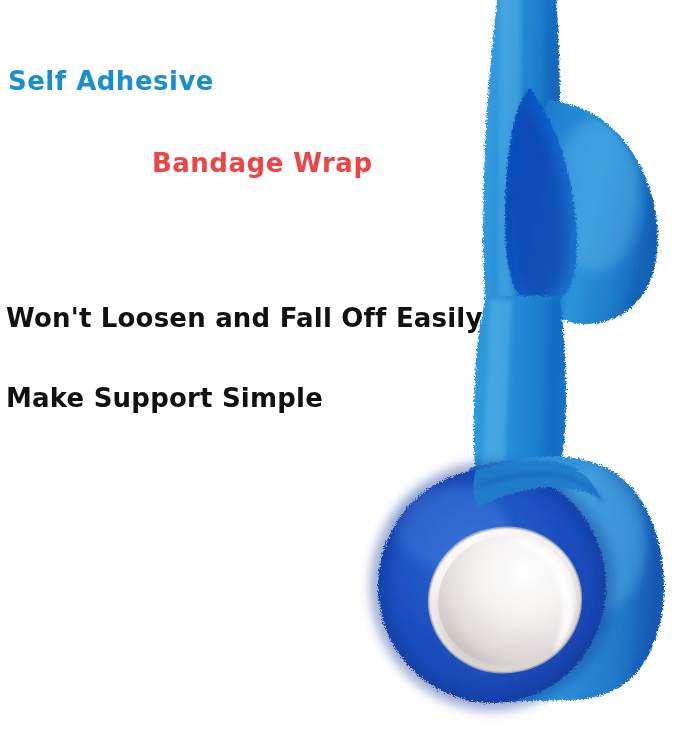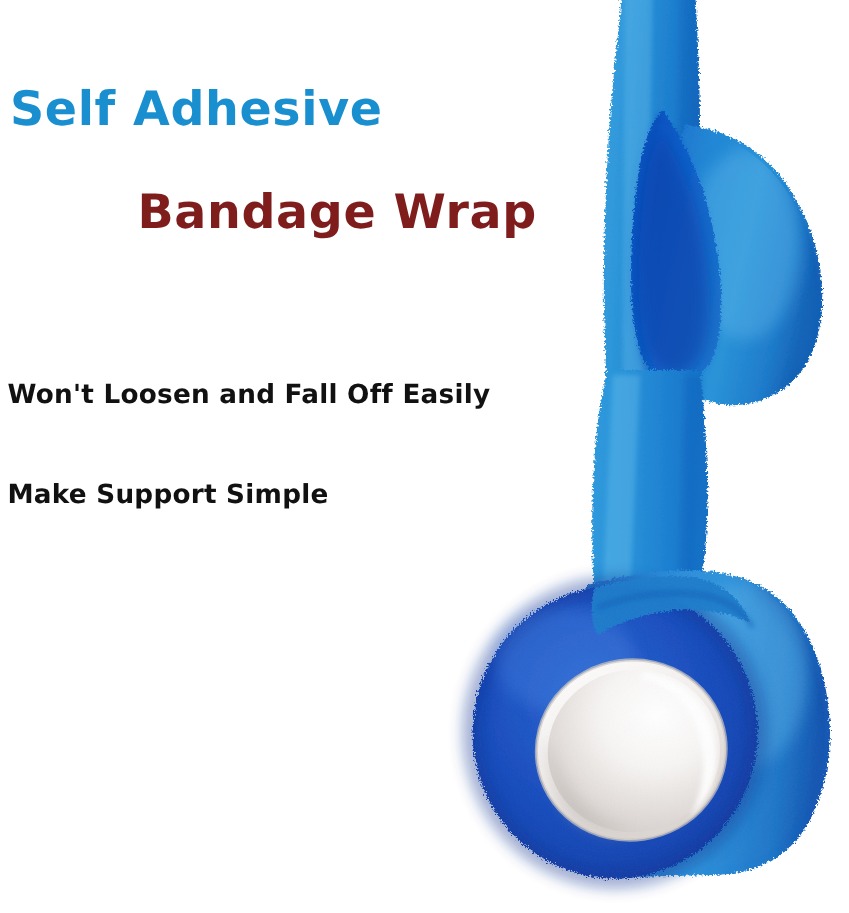--- a/index.html
+++ b/index.html
@@ -15,33 +15,33 @@
     background: #ffffff;
     overflow: hidden;
     font-family: "DejaVu Sans", sans-serif;
   }
 
   
   .headline {
     position: absolute;
     font-family: "DejaVu Sans", sans-serif;
     font-weight: bold;
-    font-size: 38px;
+    font-size: 26px;
     letter-spacing: 0.5px;
     white-space: nowrap;
     line-height: 1;
   }
   #headline-line-1 { left: 8px;   top: 68px; }
   #headline-line-2 { left: 110px; top: 150px; }
 
   .subline {
     position: absolute;
     font-family: "DejaVu Sans", sans-serif;
     font-weight: bold;
-    font-size: 21px;
+    font-size: 26px;
     color: #111111;
     white-space: nowrap;
     line-height: 1;
     letter-spacing: 0.2px;
   }
   #subline-1 { left: 6px; top: 305px; }
   #subline-2 { left: 6px; top: 357px; }
 
   
   #product-photo {
@@ -285,19 +285,19 @@
       </g>
 
       <g clip-path="url(#clipRoll)" opacity="0.1">
         <rect x="370" y="440" width="310" height="270" filter="url(#grainOnly)"></rect>
       </g>
     </svg>
   </div>
 
   <div class="headline" id="headline-line-1" style="color:#1a8fd0;">Self Adhesive</div>
 
-  <div class="headline" id="headline-line-2" style="color:#7f1d1d;">Bandage Wrap</div>
+  <div class="headline" id="headline-line-2" style="color:#ef4444;margin-left:42px;">Bandage Wrap</div>
 
   <div class="subline" id="subline-1" style="color: rgb(17, 17, 17);">Won't Loosen and Fall Off Easily</div>
 
   <div class="subline" id="subline-2" style="color: rgb(17, 17, 17); margin-top: 28px;">Make Support Simple</div>
 
 </div>
 
 </body></html>

